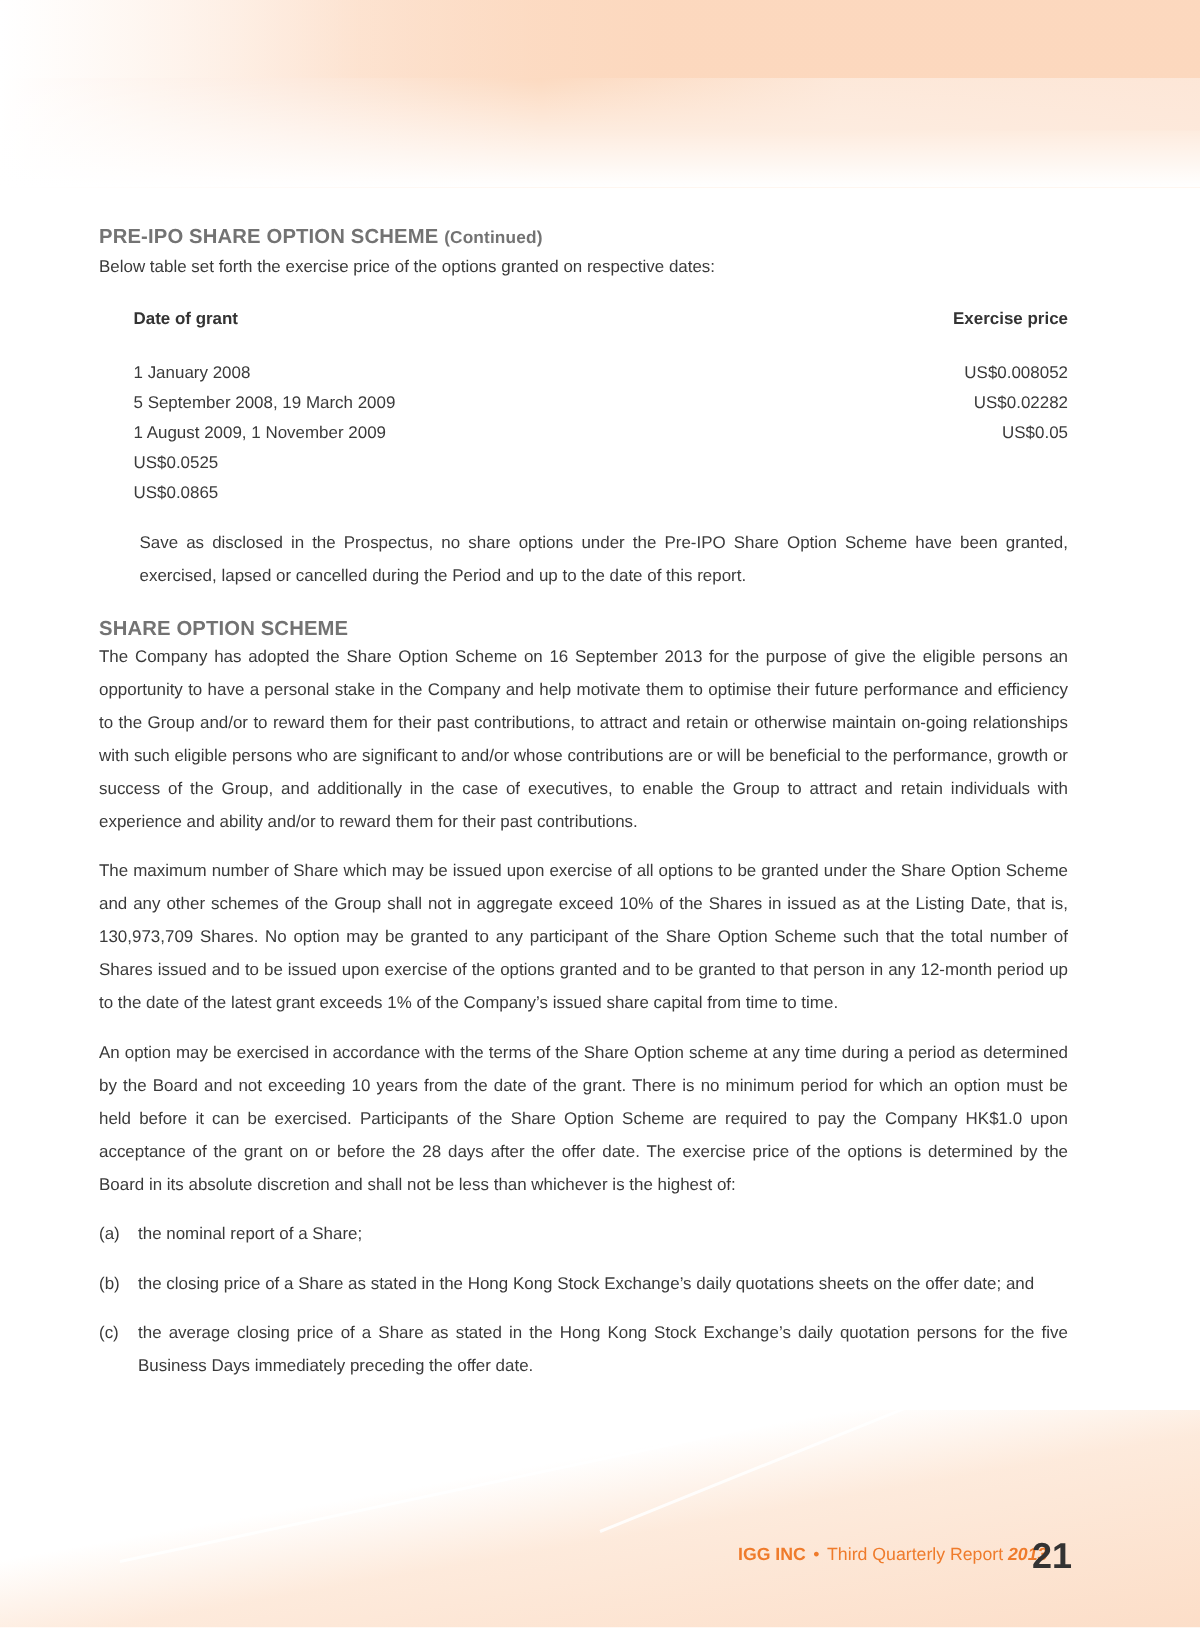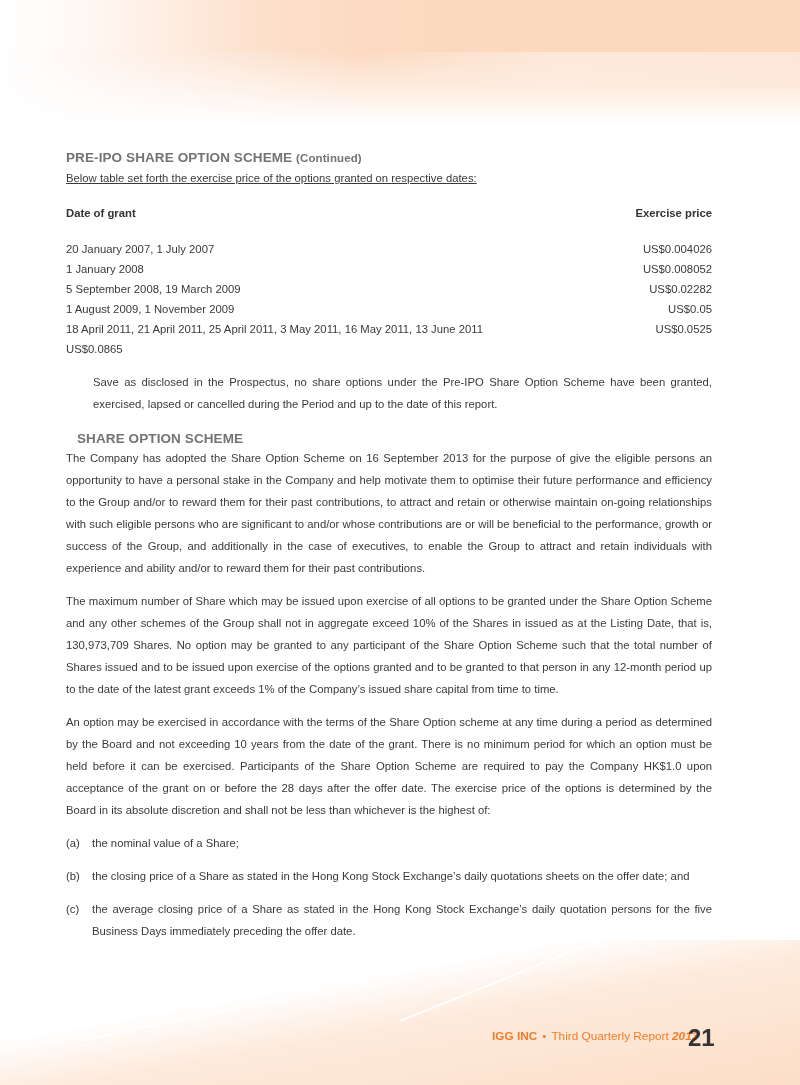--- a/index.html
+++ b/index.html
@@ -28,21 +28,21 @@
     background: linear-gradient(170deg, rgba(255,255,255,1) 0%, rgba(255,255,255,1) 35%, rgba(253,232,216,0.9) 55%, rgba(252,222,200,1) 100%);
   }
   .bg-bottom .streak {
     position: absolute; height: 2px; background: rgba(255,255,255,0.85);
     transform-origin: left center;
   }
   .page { position: absolute; left: 66px; top: 150px; width: 646px; font-size: 11.3px; }
   .h-orange { color: #737373; font-weight: bold; font-size: 13.5px; margin: 0; letter-spacing: 0.1px; }
   .h-orange .cont { font-size: 11.5px; }
   p { margin: 0; line-height: 22px; text-align: justify; }
-  .table { margin-top: 14px; }
+  .table { margin-top: 14px; margin-left: 23px; }
   .tr { display: flex; justify-content: space-between; line-height: 20px; }
   .th { font-weight: bold; color: #333; }
   .thead { margin-bottom: 16px; }
   .list-item { display: flex; line-height: 22px; }
   .list-item .lbl { width: 26px; flex-shrink: 0; }
   .list-item .txt { flex: 1; text-align: justify; }
   .footer { position: absolute; left: 492px; top: 1029px; font-size: 11.8px; color: #ef7b2b; white-space: nowrap; }
   .footer b { font-weight: bold; }
   .footer .bullet { margin: 0 5px; }
   .footer i { font-weight: bold; }
@@ -58,63 +58,58 @@
 <div class="bg-bottom">
   <div class="streak" style="left:80px; top:100px; width:760px; transform:rotate(-12deg);"></div>
   <div class="streak" style="left:400px; top:80px; width:500px; transform:rotate(-22deg);"></div>
 </div>
 
 <div class="page">
   <h2 class="h-orange">
     <span>PRE-IPO SHARE OPTION SCHEME</span>
     <span class="cont">(Continued)</span>
   </h2>
-  <p style="margin-top:2px;text-decoration:underline;">Below table set forth the exercise price of the options granted on respective dates:</p>
+  <p style="margin-top:2px;">Below table set forth the exercise price of the options granted on respective dates:</p>
 
   <div class="table">
     <div class="tr thead">
       <span class="th">Date of grant</span>
       <span class="th">Exercise price</span>
-    </div>
-    <div class="tr">
-      <span>20 January 2007, 1 July 2007</span>
-      <span>US$0.004026</span>
     </div>
     <div class="tr">
       <span>1 January 2008</span>
       <span>US$0.008052</span>
     </div>
     <div class="tr">
       <span>5 September 2008, 19 March 2009</span>
       <span>US$0.02282</span>
     </div>
     <div class="tr">
       <span>1 August 2009, 1 November 2009</span>
       <span>US$0.05</span>
     </div>
     <div class="tr">
-      <span>18 April 2011, 21 April 2011, 25 April 2011, 3 May 2011, 16 May 2011, 13 June 2011</span>
       <span>US$0.0525</span>
     </div>
     <div class="tr">
       <span>US$0.0865</span>
     </div>
   </div>
 
   <p style="margin-top:12px;margin-left:27px;">Save as disclosed in the Prospectus, no share options under the Pre-IPO Share Option Scheme have been granted, exercised, lapsed or cancelled during the Period and up to the date of this report.</p>
 
-  <h2 class="h-orange" style="margin-top:16px;margin-left:11px;">SHARE OPTION SCHEME</h2>
+  <h2 class="h-orange" style="margin-top:16px;">SHARE OPTION SCHEME</h2>
   <p style="margin-top:1px;">The Company has adopted the Share Option Scheme on 16 September 2013 for the purpose of give the eligible persons an opportunity to have a personal stake in the Company and help motivate them to optimise their future performance and efficiency to the Group and/or to reward them for their past contributions, to attract and retain or otherwise maintain on-going relationships with such eligible persons who are significant to and/or whose contributions are or will be beneficial to the performance, growth or success of the Group, and additionally in the case of executives, to enable the Group to attract and retain individuals with experience and ability and/or to reward them for their past contributions.</p>
   <p style="margin-top:11px;">The maximum number of Share which may be issued upon exercise of all options to be granted under the Share Option Scheme and any other schemes of the Group shall not in aggregate exceed 10% of the Shares in issued as at the Listing Date, that is, 130,973,709 Shares. No option may be granted to any participant of the Share Option Scheme such that the total number of Shares issued and to be issued upon exercise of the options granted and to be granted to that person in any 12-month period up to the date of the latest grant exceeds 1% of the Company’s issued share capital from time to time.</p>
   <p style="margin-top:11px;">An option may be exercised in accordance with the terms of the Share Option scheme at any time during a period as determined by the Board and not exceeding 10 years from the date of the grant. There is no minimum period for which an option must be held before it can be exercised. Participants of the Share Option Scheme are required to pay the Company HK$1.0 upon acceptance of the grant on or before the 28 days after the offer date. The exercise price of the options is determined by the Board in its absolute discretion and shall not be less than whichever is the highest of:</p>
 
   <div class="list" style="margin-top:11px;">
     <div class="list-item">
       <span class="lbl">(a)</span>
-      <span class="txt">the nominal value of a Share;</span>
+      <span class="txt">the nominal report of a Share;</span>
     </div>
     <div class="list-item" style="margin-top:11px;">
       <span class="lbl">(b)</span>
       <span class="txt">the closing price of a Share as stated in the Hong Kong Stock Exchange’s daily quotations sheets on the offer date; and</span>
     </div>
     <div class="list-item" style="margin-top:11px;">
       <span class="lbl">(c)</span>
       <span class="txt">the average closing price of a Share as stated in the Hong Kong Stock Exchange’s daily quotation persons for the five Business Days immediately preceding the offer date.</span>
     </div>
   </div>

